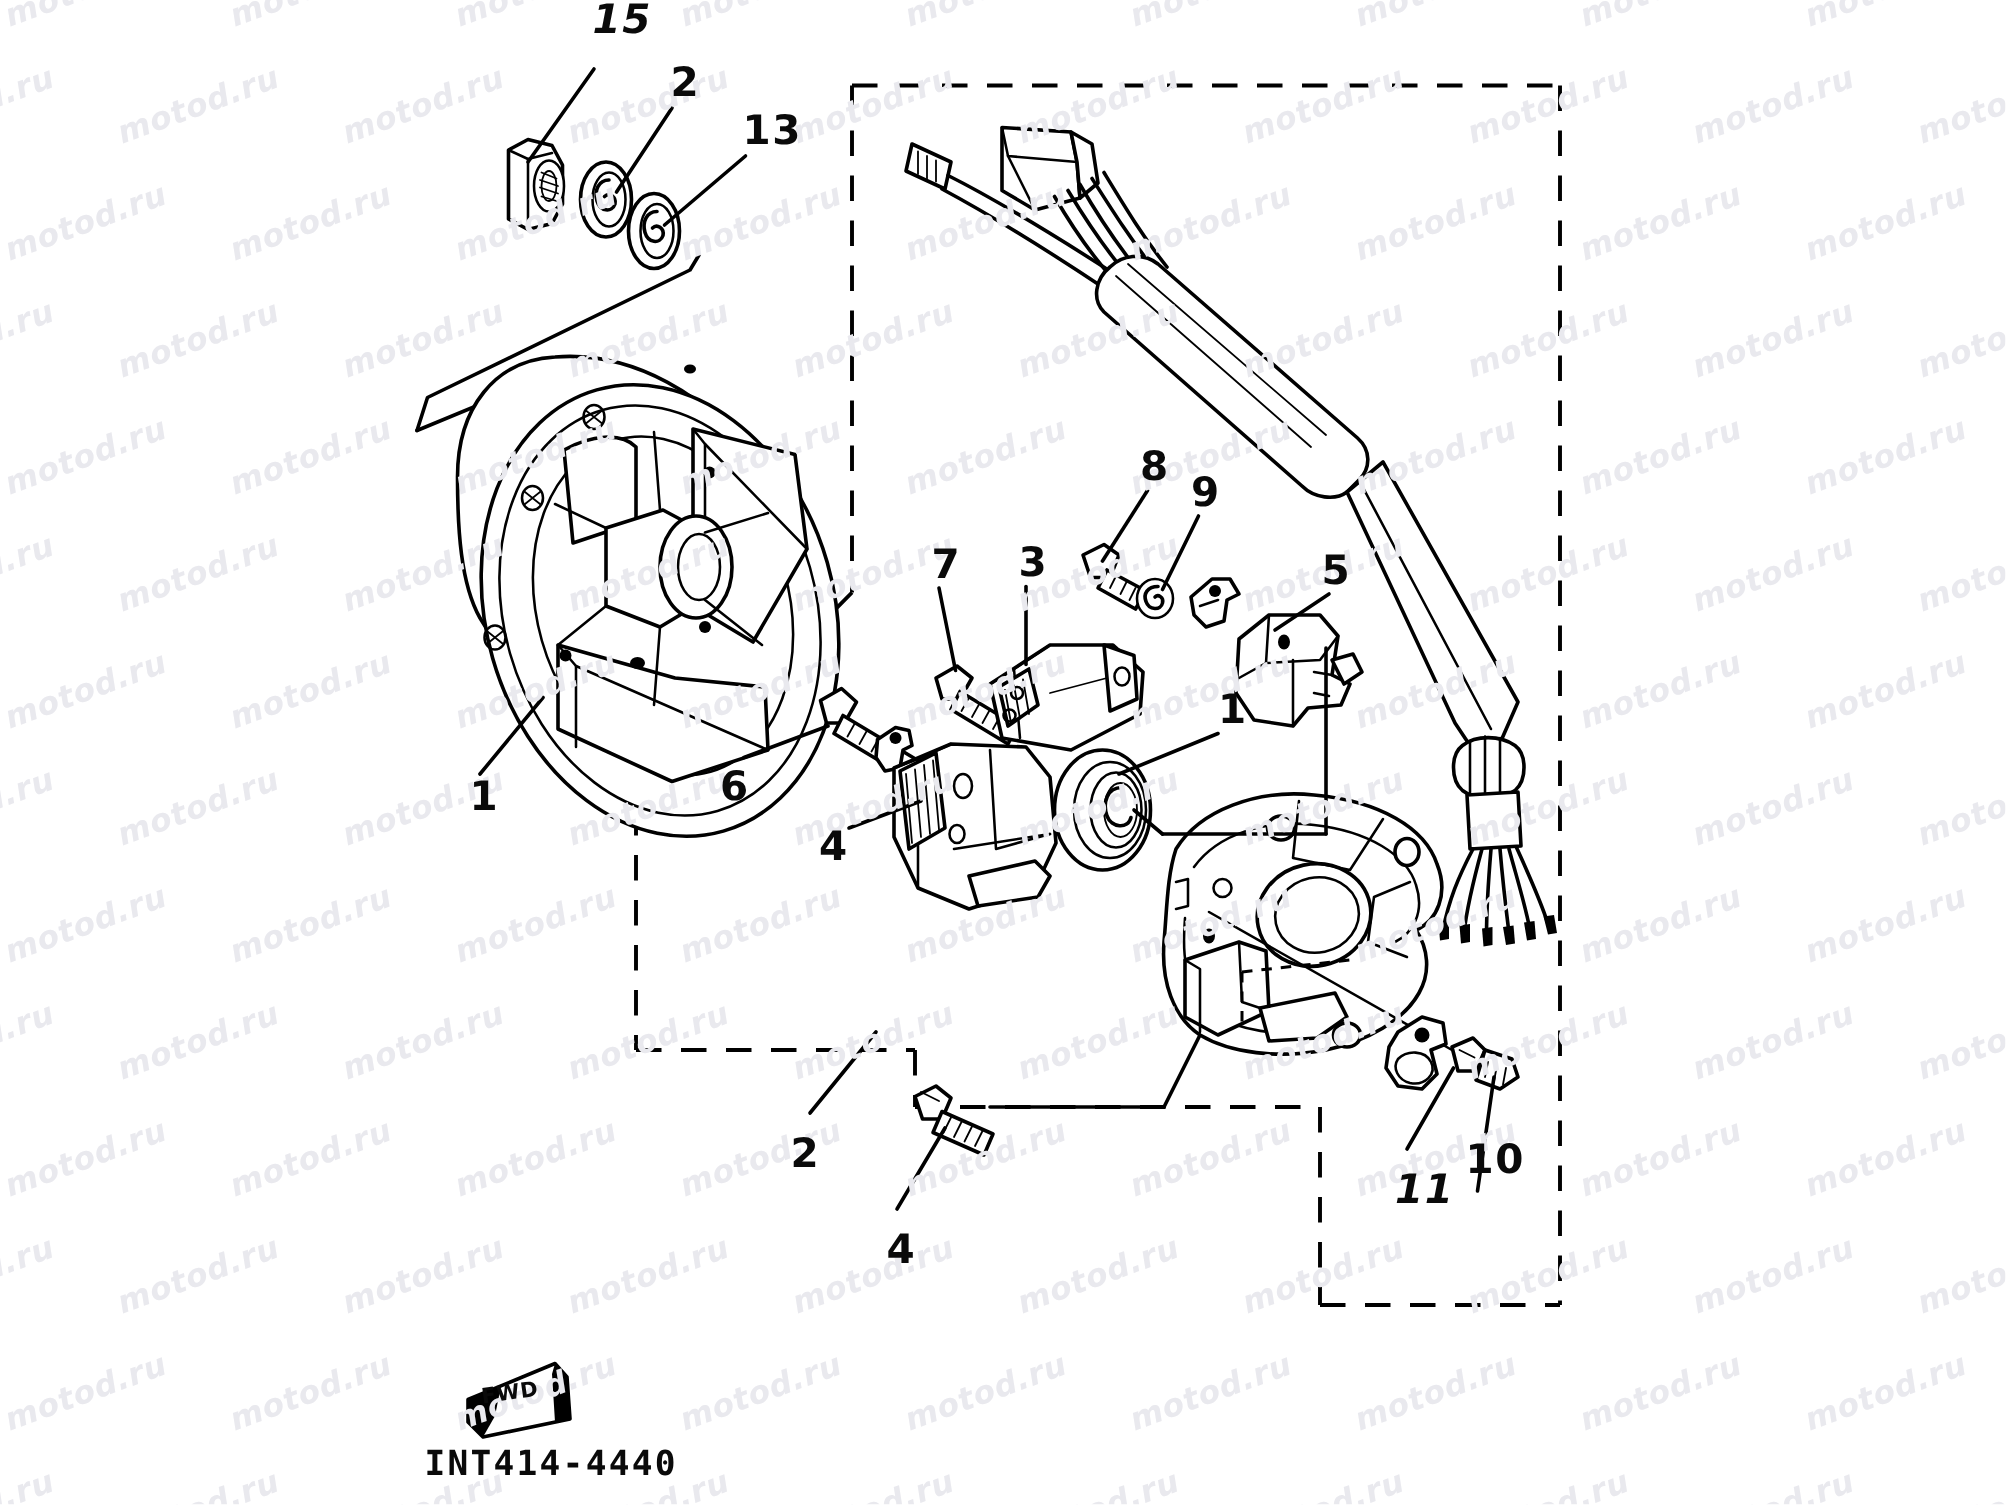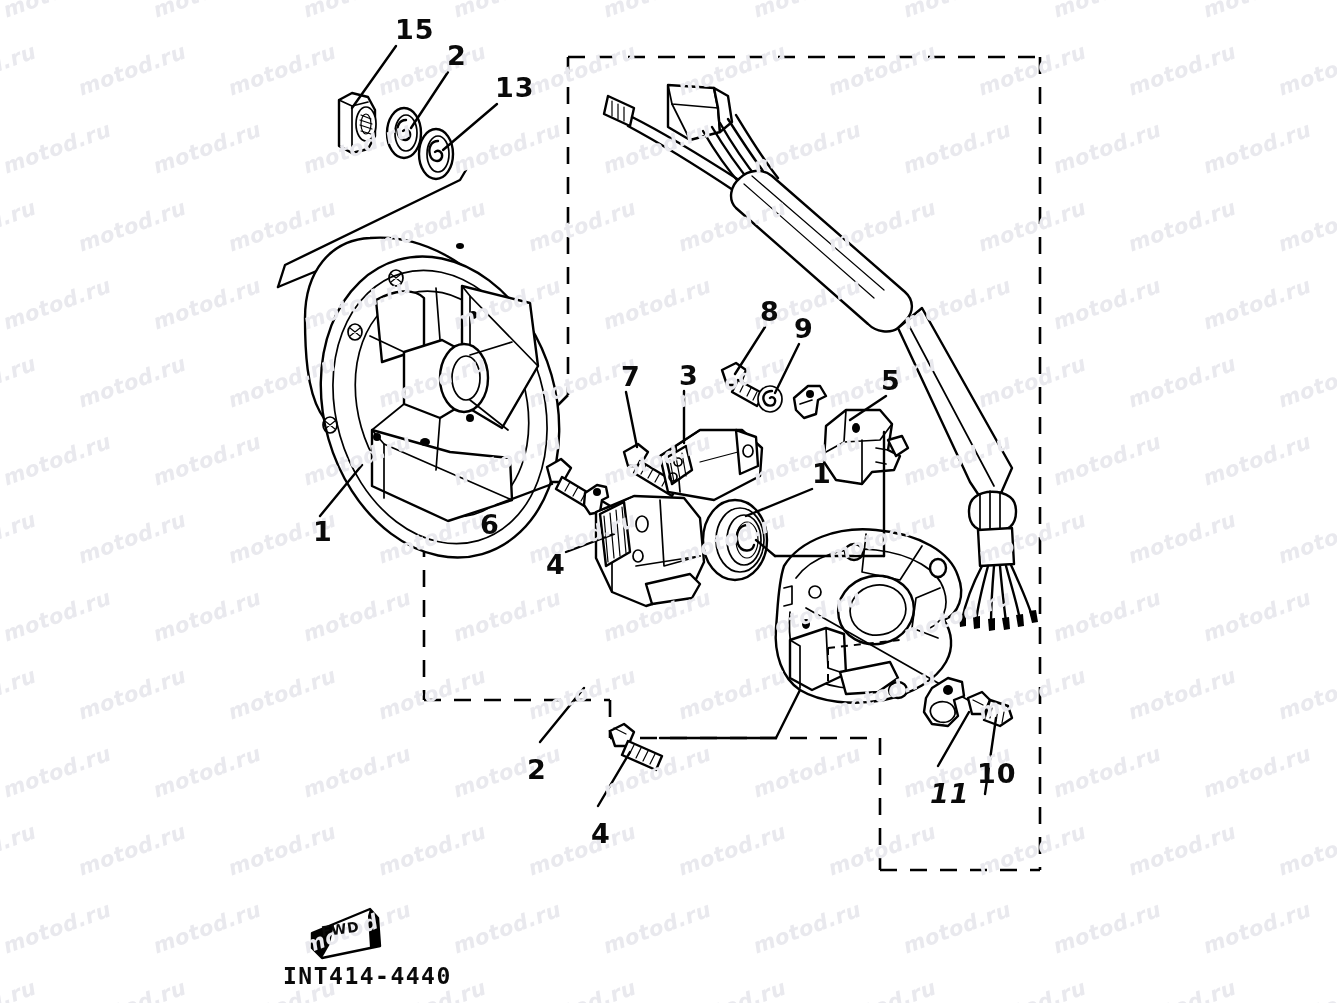--- a/index.html
+++ b/index.html
@@ -543,21 +543,21 @@
       <span class="wm" style="left: 375px; top: 1014px;">motod.ru</span>
       <span class="wm" style="left: 525px; top: 1014px;">motod.ru</span>
       <span class="wm" style="left: 675px; top: 1014px;">motod.ru</span>
       <span class="wm" style="left: 825px; top: 1014px;">motod.ru</span>
       <span class="wm" style="left: 975px; top: 1014px;">motod.ru</span>
       <span class="wm" style="left: 1125px; top: 1014px;">motod.ru</span>
       <span class="wm" style="left: 1275px; top: 1014px;">motod.ru</span>
     </div>
 
   <div id="labels">
-      <div class="callout" style="left: 395px; top: 16px;">15</div>
+      <div class="callout" style="left: 395px; top: 0; font-style: italic;">15</div>
       <div class="callout" style="left: 447px; top: 42px;">2</div>
       <div class="callout" style="left: 495px; top: 74px;">13</div>
       <div class="callout" style="left: 313px; top: 518px;">1</div>
       <div class="callout" style="left: 480px; top: 511px;">6</div>
       <div class="callout" style="left: 621px; top: 363px;">7</div>
       <div class="callout" style="left: 679px; top: 362px;">3</div>
       <div class="callout" style="left: 760px; top: 298px;">8</div>
       <div class="callout" style="left: 794px; top: 315px;">9</div>
       <div class="callout" style="left: 881px; top: 367px;">5</div>
       <div class="callout" style="left: 812px; top: 460px;">1</div>

